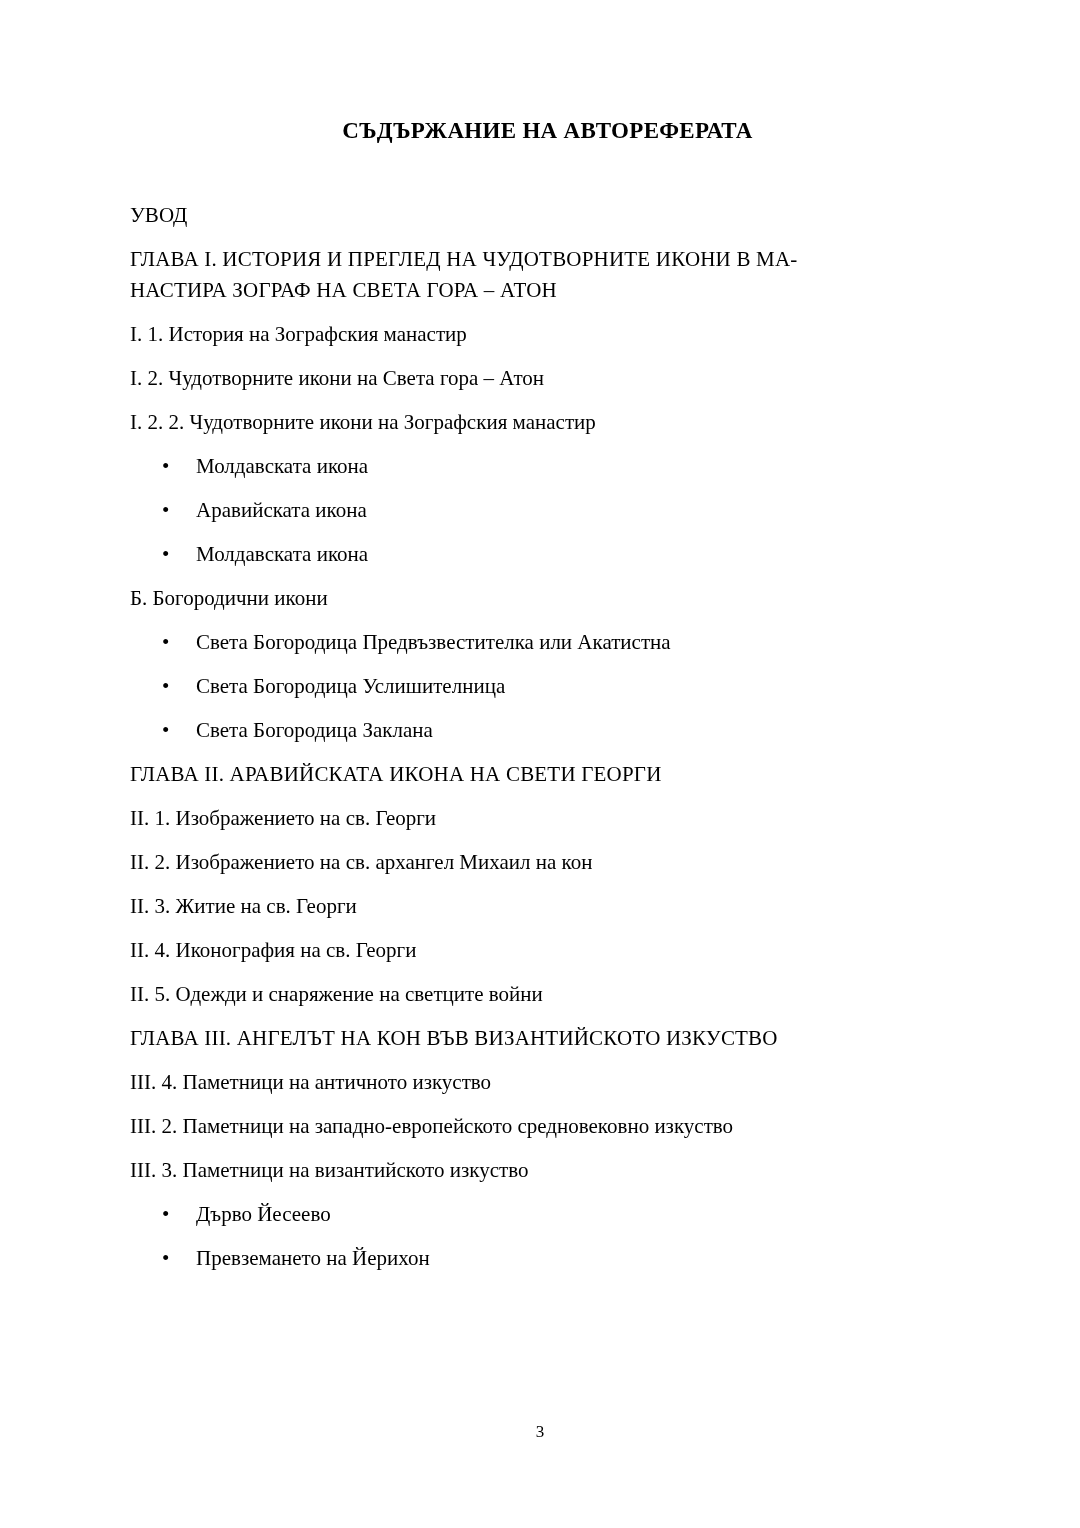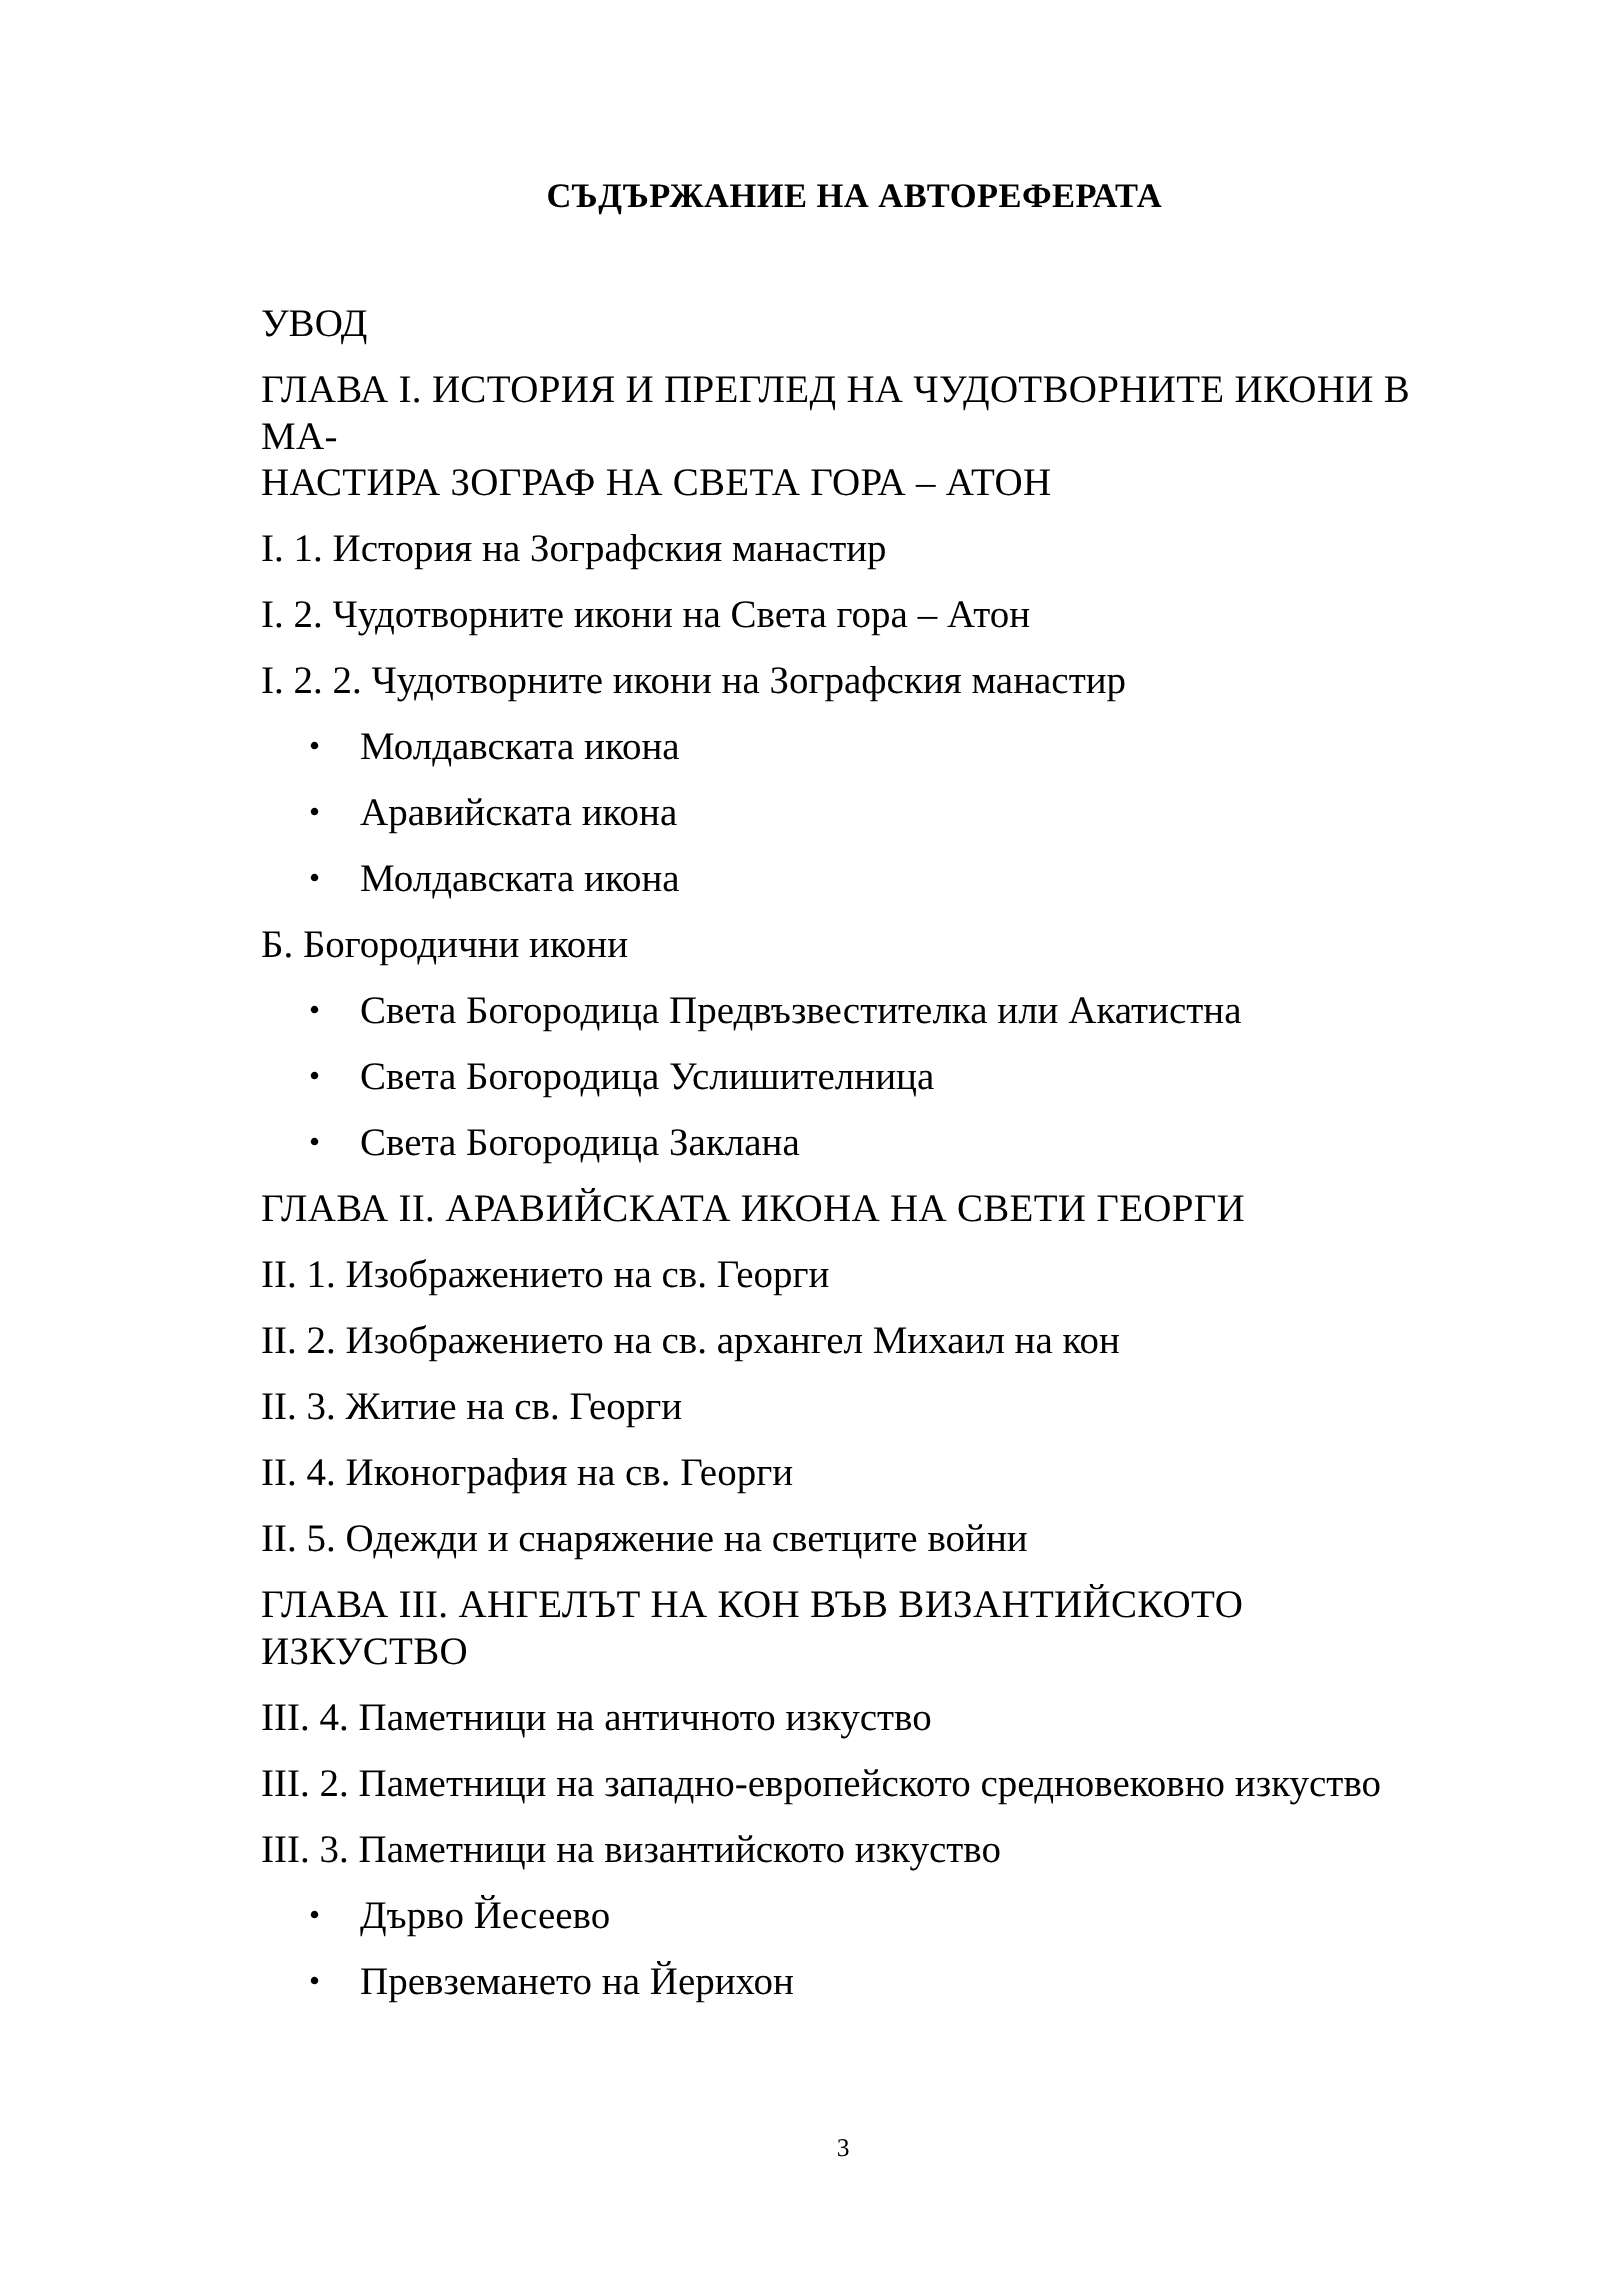--- a/index.html
+++ b/index.html
@@ -8,33 +8,32 @@
     background: #ffffff;
     color: #000000;
     font-family: "Liberation Serif", "DejaVu Serif", serif;
     position: relative;
     overflow: hidden;
   }
   .page {
     position: absolute;
     inset: 0;
     padding: 118px 115px 0 130px;
-    margin-left: 44px;
   }
   .title {
     font-size: 23px;
     font-weight: bold;
     text-align: center;
     letter-spacing: 0.3px;
     margin-bottom: 56px;
     white-space: pre-line;
   }
   .toc { width: 100%; }
   .entry {
-    font-size: 26px;
+    font-size: 21px;
     line-height: 31px;
     margin-bottom: 13px;
     white-space: pre-line;
   }
   .entry.chapter {
     letter-spacing: 0.2px;
   }
   .entry.bullet {
     position: relative;
     padding-left: 66px;

